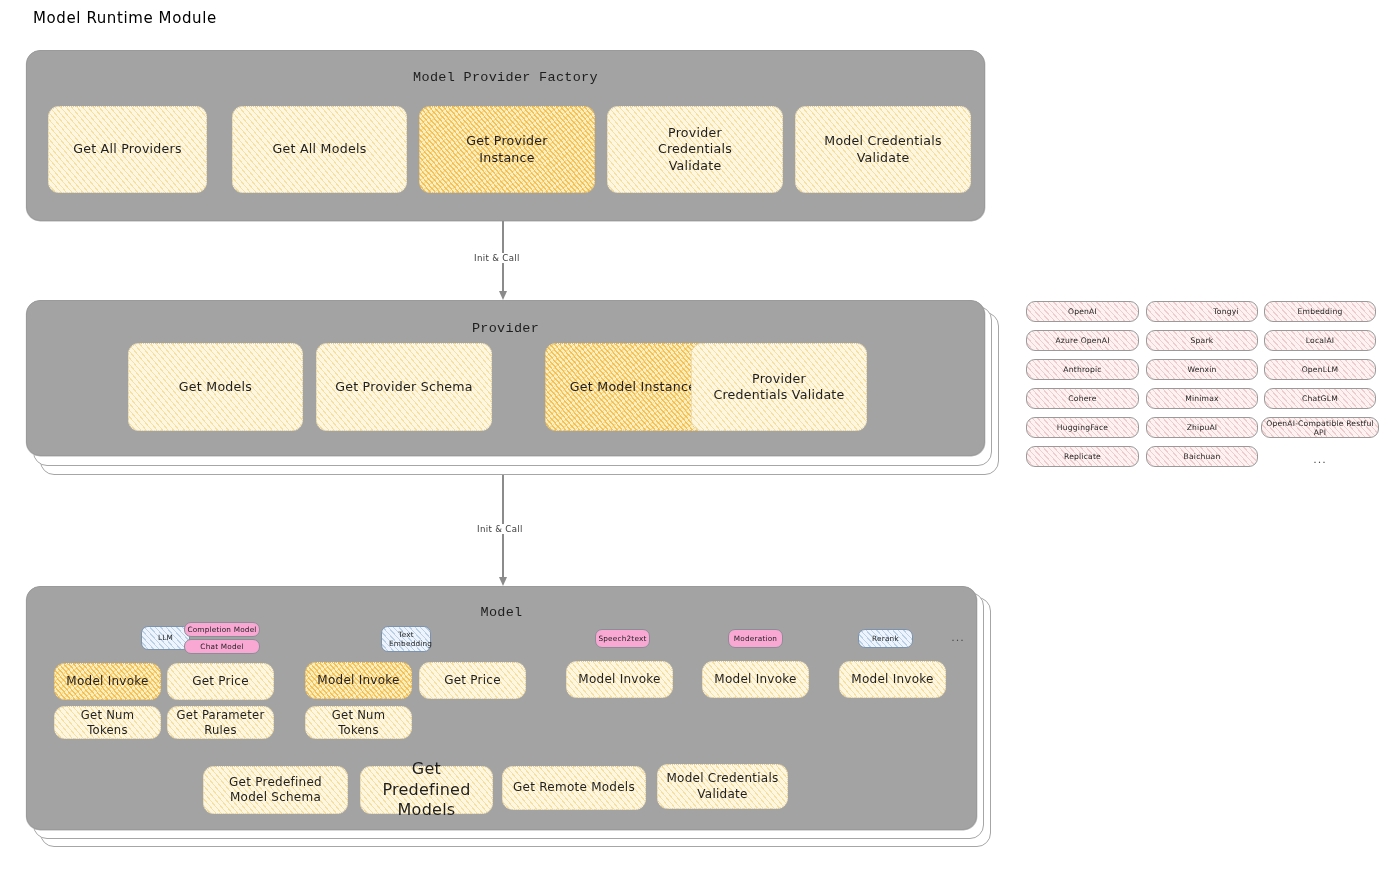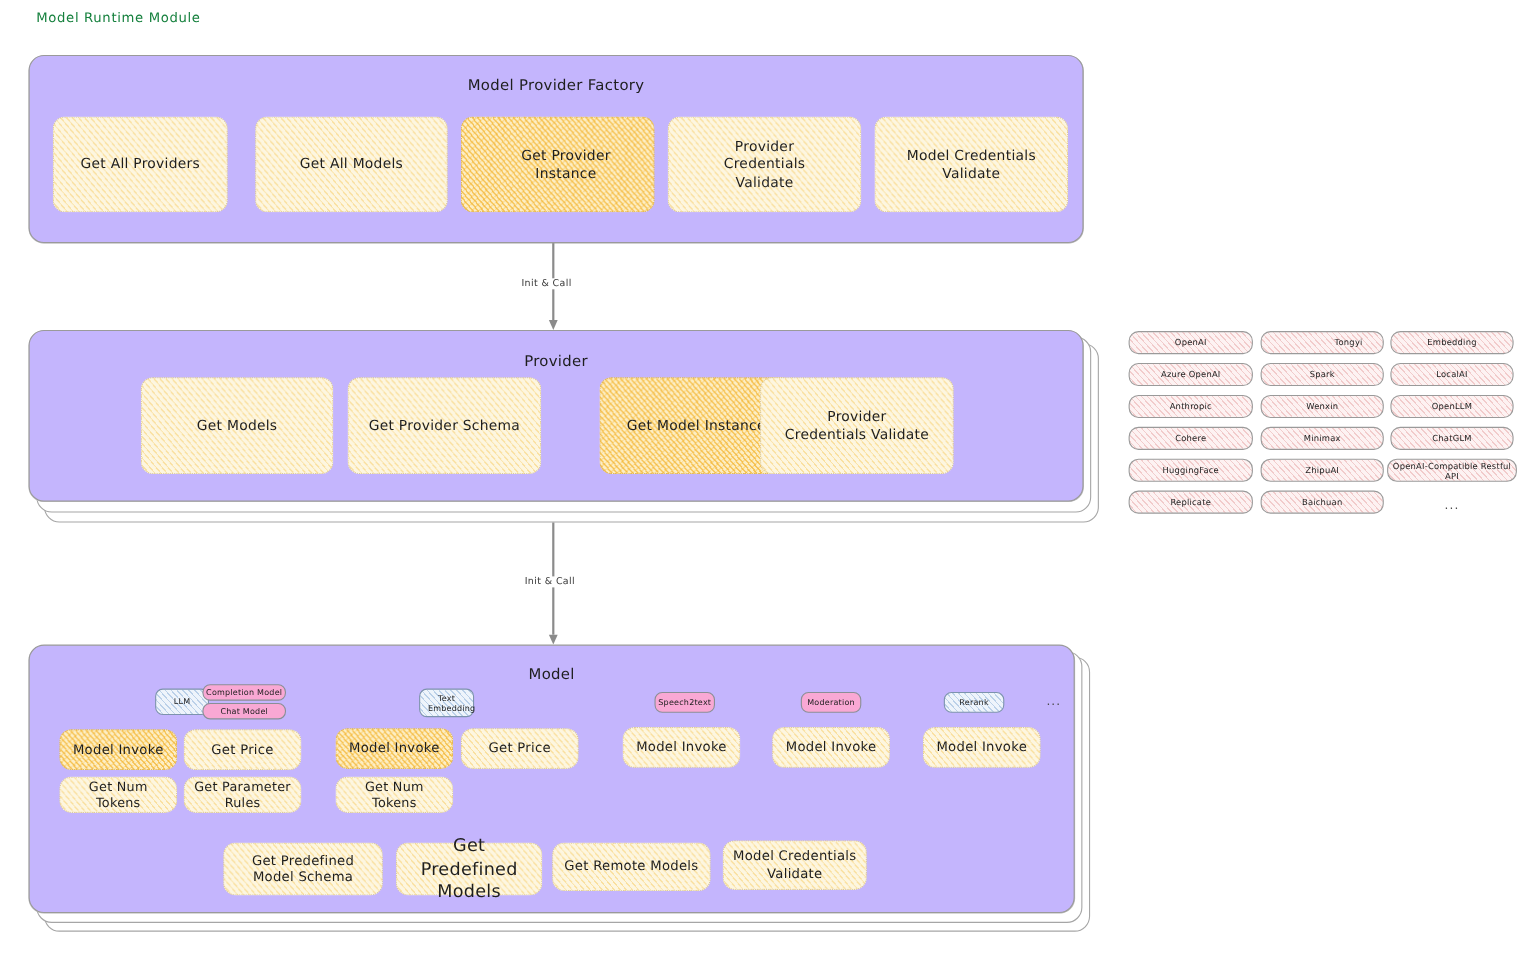--- a/index.html
+++ b/index.html
@@ -5,29 +5,30 @@
   html,body{margin:0;padding:0;background:#ffffff;}
   body{
     width:1393px;height:880px;position:relative;overflow:hidden;
     font-family:"DejaVu Sans","Liberation Sans",sans-serif;
     color:#1e1e1e;
   }
   .abs{position:absolute;box-sizing:border-box;}
 
   
   #page-title{
-    left:33px;top:9px;font-size:12px;letter-spacing:.6px;color:#15803d;text-align:center;
+    left:33px;top:9px;font-size:15px;letter-spacing:.6px;color:#000000;text-align:center;
   }
 
   
   .sketch-box{
-    background:#c4b5fd;
+    background:#a3a3a3;
     border:1.15px solid #9a9a9a;
     border-radius:14px;
     box-shadow:0.6px 0.6px 0 -0.2px #bdbdbd, -0.4px 0.5px 0 -0.2px #c9c9c9;
+    font-family:Liberation Mono, monospace;
   }
   .stack-layer{
     background:#ffffff;
     border:1.1px solid #a6a6a6;
     border-radius:14px;
   }
   .container-title{
     position:absolute;left:0;right:0;text-align:center;
     font-size:13.5px;color:#1e1e1e;letter-spacing:.3px;
   }
@@ -127,21 +128,21 @@
   <div class="container-title" style="top:19px;">Model Provider Factory</div>
 </div>
 
 <div class="abs node lite" style="left:48px;top:106px;width:159px;height:87px;">
   <span>Get All Providers</span>
 </div>
 <div class="abs node lite" style="left:232px;top:106px;width:175px;height:87px;">
   <span>Get All Models</span>
 </div>
 <div class="abs node hot" style="left:419px;top:106px;width:176px;height:87px;">
-  <span style="max-width:110px;padding-left:15px;">Get Provider Instance</span>
+  <span style="max-width:110px;">Get Provider Instance</span>
 </div>
 <div class="abs node lite" style="left:607px;top:106px;width:176px;height:87px;">
   <span style="max-width:130px;">Provider Credentials Validate</span>
 </div>
 <div class="abs node lite" style="left:795px;top:106px;width:176px;height:87px;">
   <span style="max-width:125px;">Model Credentials Validate</span>
 </div>
 
 <div class="abs" style="left:495px;top:221px;width:16px;height:79px;display:flex;flex-direction:column;align-items:center;">
   <div class="arrow-line" style="height:70px;"></div>

